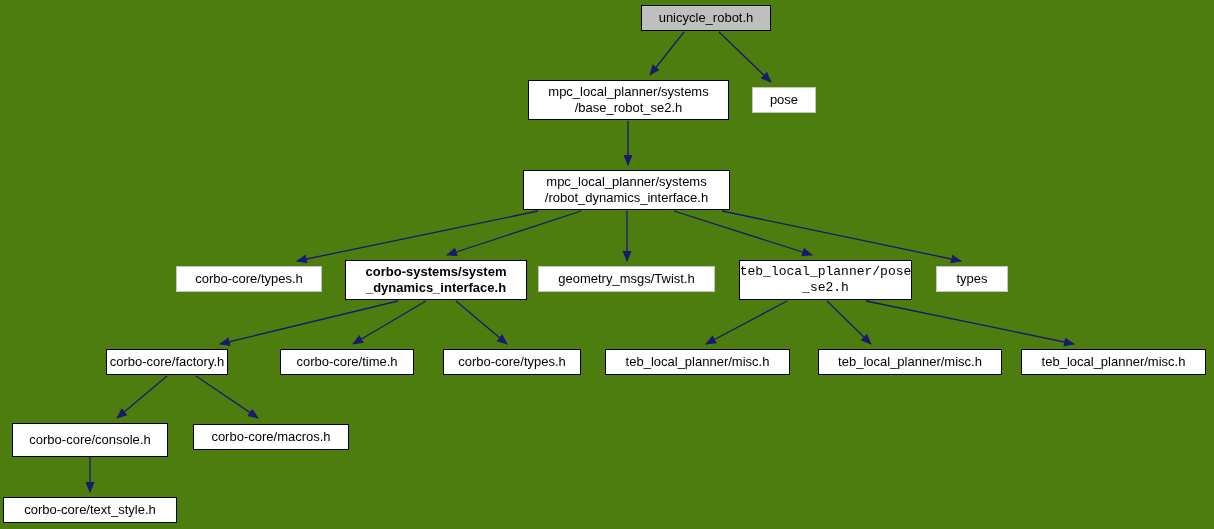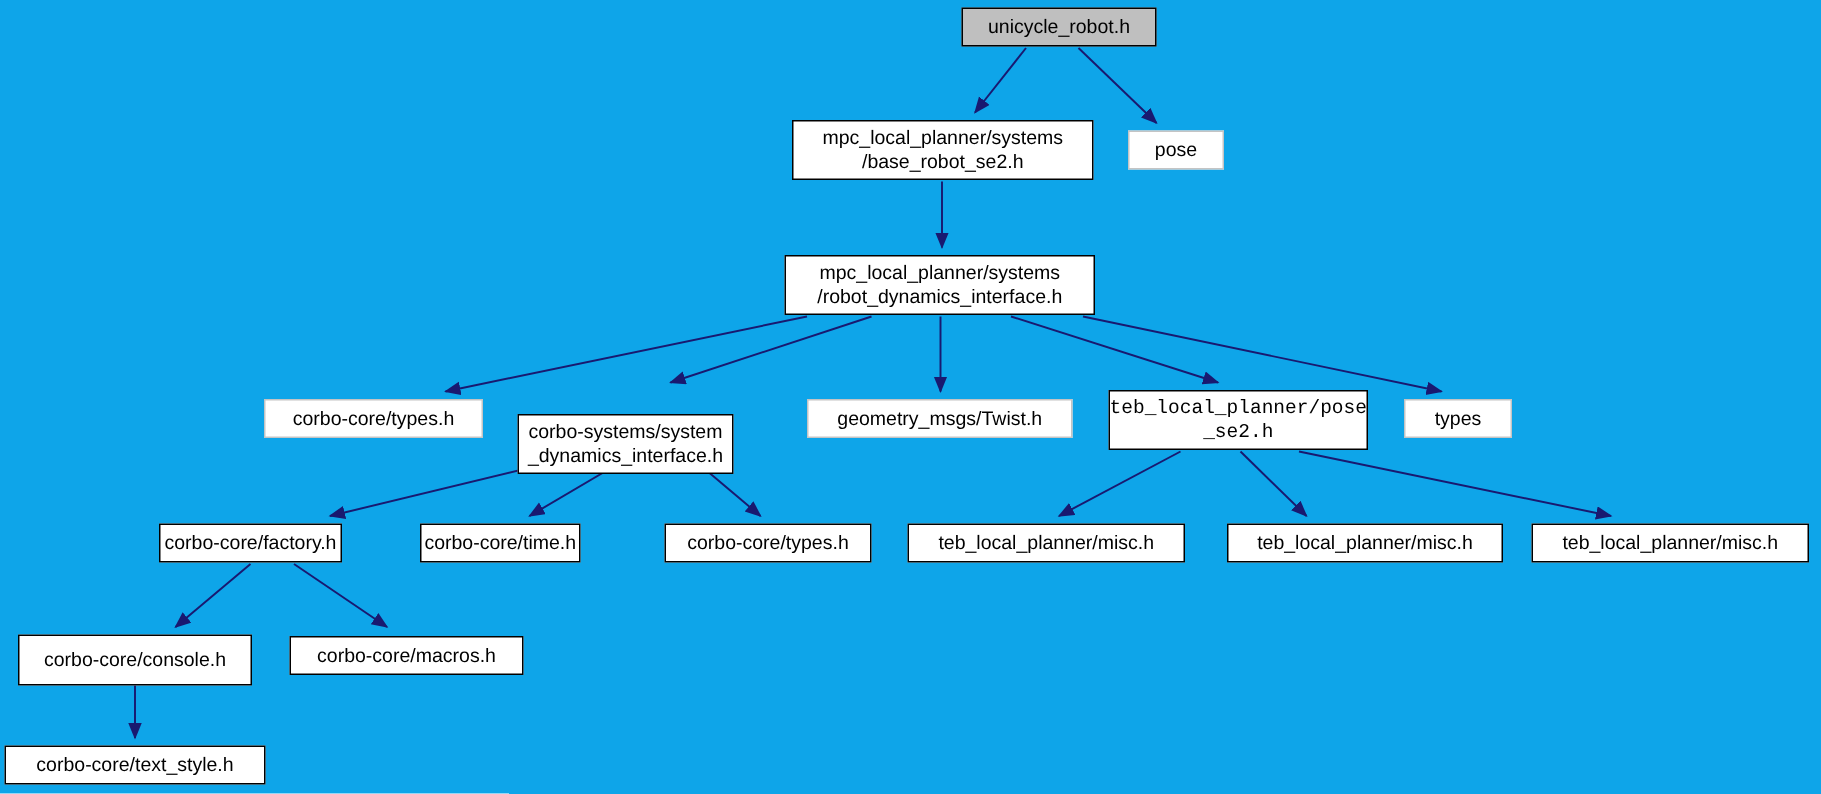--- a/index.html
+++ b/index.html
@@ -49,21 +49,21 @@
     border-color: #000000;
     border-width: 1px;
   }
   .edge-line {
     fill: none;
   }
 </style>
 </head>
 <body>
 
-<div id="canvas" style="width: 1214px; height: 529px; background: #0ea5e9;">
+<div id="canvas" style="width: 1214px; height: 529px; background: #4d7c0f;">
   <svg id="edge-layer" width="1214" height="529" viewBox="0 0 1214 529" xmlns="http://www.w3.org/2000/svg">
     <defs>
       <marker id="arrowhead" markerUnits="userSpaceOnUse" markerWidth="12" markerHeight="10" refX="10" refY="4.5" orient="auto">
         <path id="arrowhead-path" d="M0,0 L11,4.5 L0,9 z" fill="#191970"></path>
       </marker>
     </defs>
     <g id="edge-group">
         <line x1="684" y1="32" x2="650" y2="75" stroke="#191970" stroke-width="1.3" class="edge-line" marker-end="url(#arrowhead)"></line>
         <line x1="719" y1="32" x2="771" y2="82" stroke="#191970" stroke-width="1.3" class="edge-line" marker-end="url(#arrowhead)"></line>
         <line x1="628" y1="121" x2="628" y2="165" stroke="#191970" stroke-width="1.3" class="edge-line" marker-end="url(#arrowhead)"></line>
@@ -84,28 +84,28 @@
       </g>
   </svg>
   <div id="node-layer">
       <div class="node root" style="left: 641px; top: 5px; width: 130px; height: 26px;">unicycle_robot.h</div>
       <div class="node internal" style="left: 528px; top: 80px; width: 201px; height: 40px;">mpc_local_planner/systems
 /base_robot_se2.h</div>
       <div class="node external" style="left: 752px; top: 87px; width: 64px; height: 26px;">pose</div>
       <div class="node internal" style="left: 523px; top: 170px; width: 207px; height: 40px;">mpc_local_planner/systems
 /robot_dynamics_interface.h</div>
       <div class="node external" style="left: 176px; top: 266px; width: 146px; height: 26px;">corbo-core/types.h</div>
-      <div class="node internal" style="left: 345px; top: 276px; width: 144px; height: 40px;">corbo-systems/system
+      <div class="node internal" style="left: 345px; top: 260px; width: 182px; height: 40px; font-weight: bold;">corbo-systems/system
 _dynamics_interface.h</div>
       <div class="node external" style="left: 538px; top: 266px; width: 177px; height: 26px;">geometry_msgs/Twist.h</div>
       <div class="node internal" style="left: 739px; top: 260px; width: 173px; height: 40px; font-family: Liberation Mono, monospace;">teb_local_planner/pose
 _se2.h</div>
       <div class="node external" style="left: 936px; top: 266px; width: 72px; height: 26px;">types</div>
       <div class="node internal" style="left: 106px; top: 349px; width: 122px; height: 26px;">corbo-core/factory.h</div>
-      <div class="node internal" style="left: 280px; top: 349px; width: 107px; height: 26px;">corbo-core/time.h</div>
+      <div class="node internal" style="left: 280px; top: 349px; width: 134px; height: 26px;">corbo-core/time.h</div>
       <div class="node internal" style="left: 443px; top: 349px; width: 138px; height: 26px;">corbo-core/types.h</div>
       <div class="node internal" style="left: 605px; top: 349px; width: 185px; height: 26px;">teb_local_planner/misc.h</div>
       <div class="node internal" style="left: 818px; top: 349px; width: 184px; height: 26px;">teb_local_planner/misc.h</div>
       <div class="node internal" style="left: 1021px; top: 349px; width: 185px; height: 26px;">teb_local_planner/misc.h</div>
       <div class="node internal" style="left: 12px; top: 423px; width: 156px; height: 34px;">corbo-core/console.h</div>
       <div class="node internal" style="left: 193px; top: 424px; width: 156px; height: 26px;">corbo-core/macros.h</div>
       <div class="node internal" style="left: 3px; top: 497px; width: 174px; height: 26px;">corbo-core/text_style.h</div>
     </div>
 </div>
 

